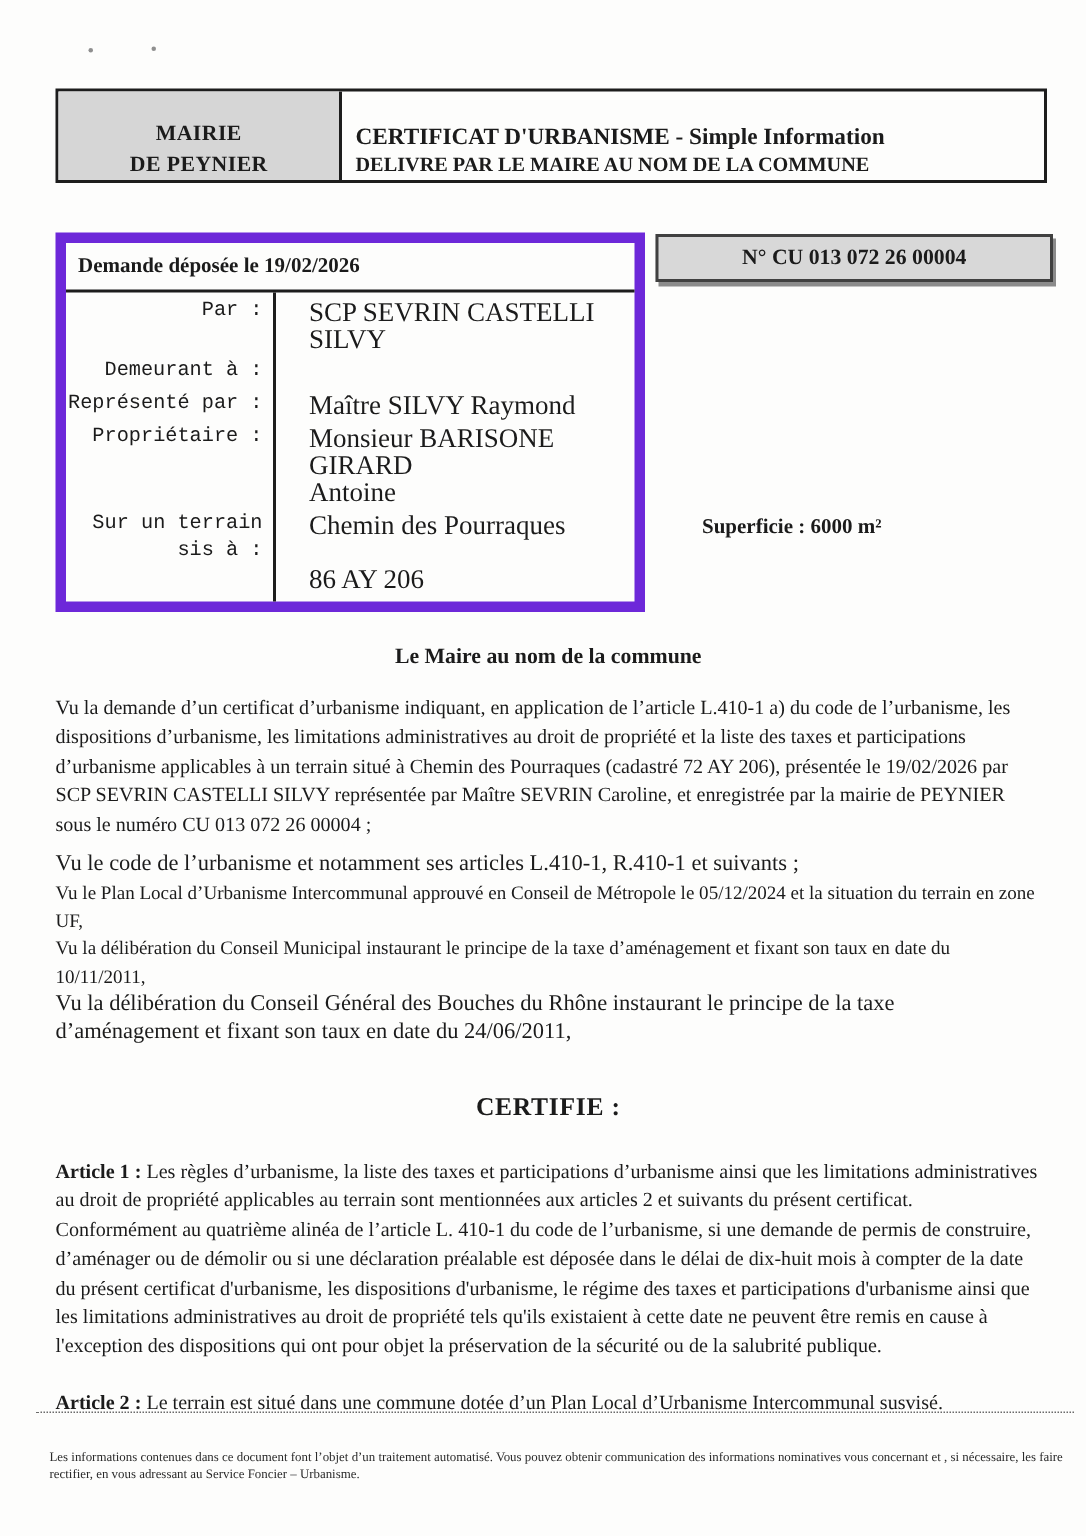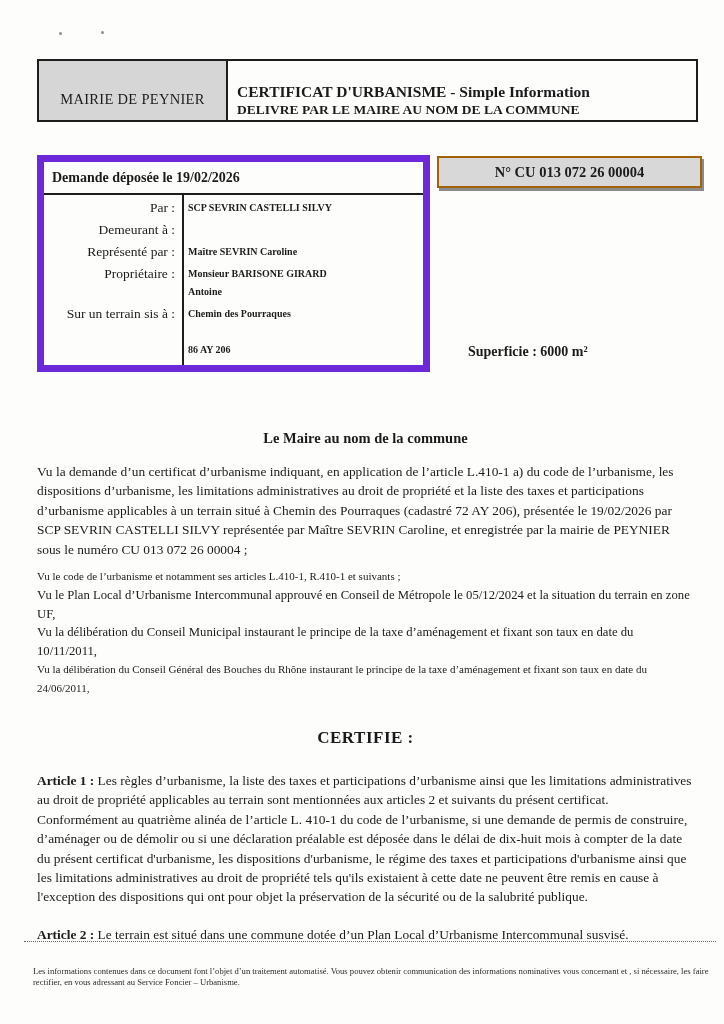--- a/index.html
+++ b/index.html
@@ -17,23 +17,23 @@
   .s2{left:101px;top:31px;}
 
   
   .header-box{
     position:absolute;left:37px;top:59px;width:657px;height:59px;
     border:2px solid #1d1d1d;display:flex;background:#fdfdfc;
   }
   .mairie-cell{
     width:189px;flex:0 0 189px;background:#d6d6d6;
     border-right:2px solid #1d1d1d;
-    display:flex;flex-direction:row;justify-content:center;align-items:center;
+    display:flex;flex-direction:column;justify-content:center;align-items:center;
     padding-top:18px;box-sizing:border-box;gap:4px;
-    font-weight:normal;font-size:14.5px;letter-spacing:0.3px;
+    font-weight:bold;font-size:14.5px;letter-spacing:0.3px;
   }
   .title-cell{flex:1;padding:21px 4px 0 9px;box-sizing:border-box;}
   .doc-title{font-weight:bold;font-size:15.5px;line-height:19px;}
   .doc-subtitle{font-weight:bold;font-size:13.5px;line-height:17px;}
 
   
   .request-table{
     position:absolute;left:37px;top:155px;width:393px;
     border:7px solid #6d28d9;background:#fdfdfc;box-sizing:border-box;
   }
@@ -44,47 +44,47 @@
   }
   .request-body{position:relative;padding:4px 0 2px 0;}
   .request-body::before{
     content:"";position:absolute;left:138px;top:0;bottom:0;
     border-left:2px solid #1d1d1d;
   }
   .req-row{display:flex;margin-bottom:4px;}
   .req-label{
     flex:0 0 138px;width:138px;box-sizing:border-box;
     text-align:right;padding-right:7px;
-    font-size:13.5px;line-height:18px;
+    font-size:13.5px;line-height:18px;font-family:Liberation Mono, monospace;
   }
   .req-value{
-    flex:1;padding-left:6px;
-    font-weight:bold;font-size:10px;line-height:18px;
+    flex:1;padding-left:24px;
+    font-weight:normal;font-size:18px;line-height:18px;
     white-space:pre-line;
   }
 
   
   .number-box{
     position:absolute;left:437px;top:156px;width:261px;height:28px;
-    background:#d8d8d8;border:2px solid #a16207;
+    background:#d8d8d8;border:2px solid #404040;
     box-shadow:2px 3px 0 rgba(45,45,45,0.55);
     display:flex;align-items:center;justify-content:center;
     font-weight:bold;font-size:14.5px;
   }
   .superficie{
     position:absolute;left:468px;top:344px;
     font-weight:bold;font-size:14px;
   }
 
   
   .body-text{position:absolute;left:37px;top:430px;width:657px;}
   .centered-heading{text-align:center;font-weight:bold;font-size:14.5px;}
   .intro{margin:15px 0 0 0;font-size:13.4px;line-height:19.4px;text-align:left;}
   .vu-block{margin-top:8px;}
-  .vu-block p{margin:0;font-size:11px;line-height:19px;}
+  .vu-block p{margin:0;font-size:15px;line-height:19px;}
   .vu-block p:nth-child(2),
   .vu-block p:nth-child(3){font-size:12.7px;line-height:18.5px;}
   .certifie{margin-top:30px;text-align:center;font-weight:bold;font-size:17px;letter-spacing:0.5px;}
   .articles{margin-top:23px;}
   .articles p{margin:0;font-size:13.4px;line-height:19.4px;}
   .articles p.gap{margin-top:18px;}
   .art-label{font-weight:bold;}
 
   
   .footer-sep{position:absolute;left:24px;top:941px;width:692px;border-top:1px dotted #6a6a6a;}
@@ -118,21 +118,21 @@
     <div class="request-body">
       <div class="req-row">
         <div class="req-label">Par :</div>
         <div class="req-value">SCP SEVRIN CASTELLI SILVY</div>
       </div>
       <div class="req-row">
         <div class="req-label">Demeurant à :</div>
       </div>
       <div class="req-row">
         <div class="req-label">Représenté par :</div>
-        <div class="req-value">Maître SEVRIN Caroline</div>
+        <div class="req-value">Maître SILVY Raymond</div>
       </div>
       <div class="req-row">
         <div class="req-label">Propriétaire :</div>
         <div class="req-value">Monsieur BARISONE GIRARD
 Antoine</div>
       </div>
       <div class="req-row">
         <div class="req-label">Sur un terrain sis à :</div>
         <div class="req-value">Chemin des Pourraques
 

